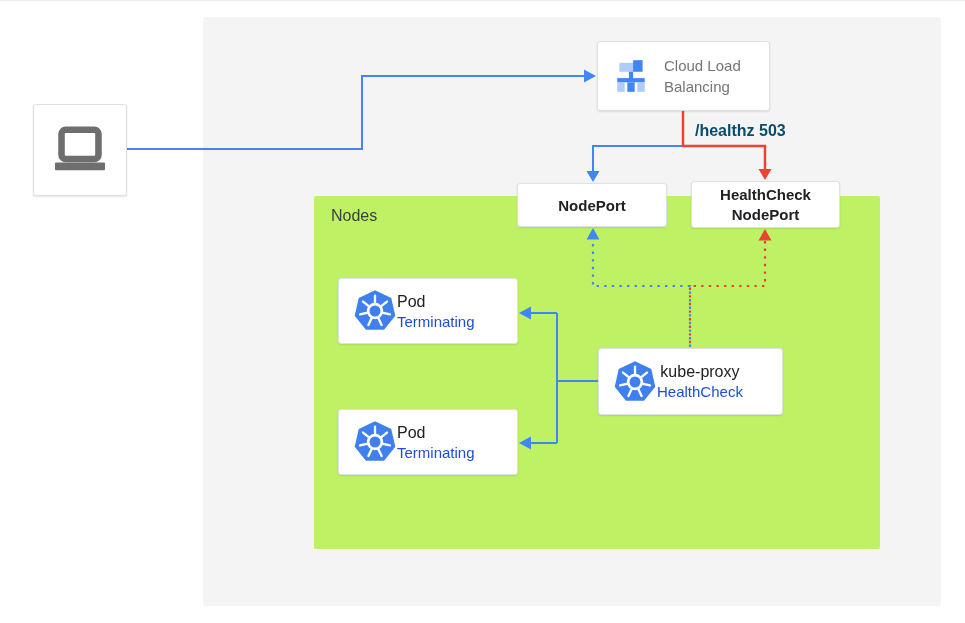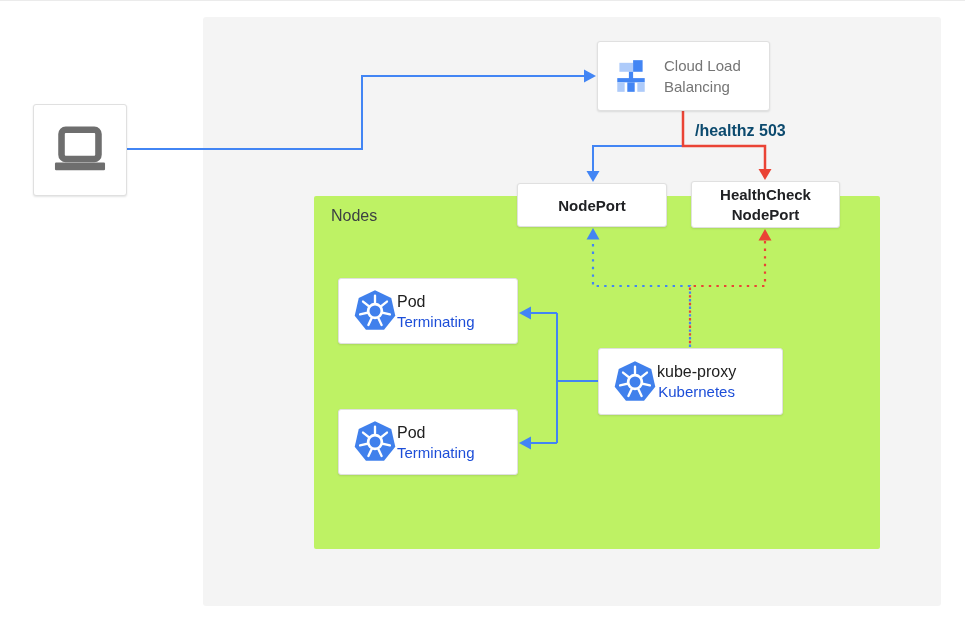--- a/index.html
+++ b/index.html
@@ -149,17 +149,17 @@
           <line x1="18" y1="18" x2="23.4" y2="29.4"></line>
           <line x1="18" y1="18" x2="12.6" y2="29.4"></line>
           <line x1="18" y1="18" x2="5.8" y2="20.8"></line>
           <line x1="18" y1="18" x2="8.2" y2="10.3"></line>
         </g>
         <circle cx="18" cy="18" r="5.6" fill="#4080ec" stroke="#ffffff" stroke-width="2.2"></circle>
       </svg>
     </span>
     <div class="texts">
       <div class="title">kube-proxy</div>
-      <div class="subtitle">Kubernetes</div>
+      <div class="subtitle">HealthCheck</div>
     </div>
   </div>
 
 </div>
 
 </body></html>

